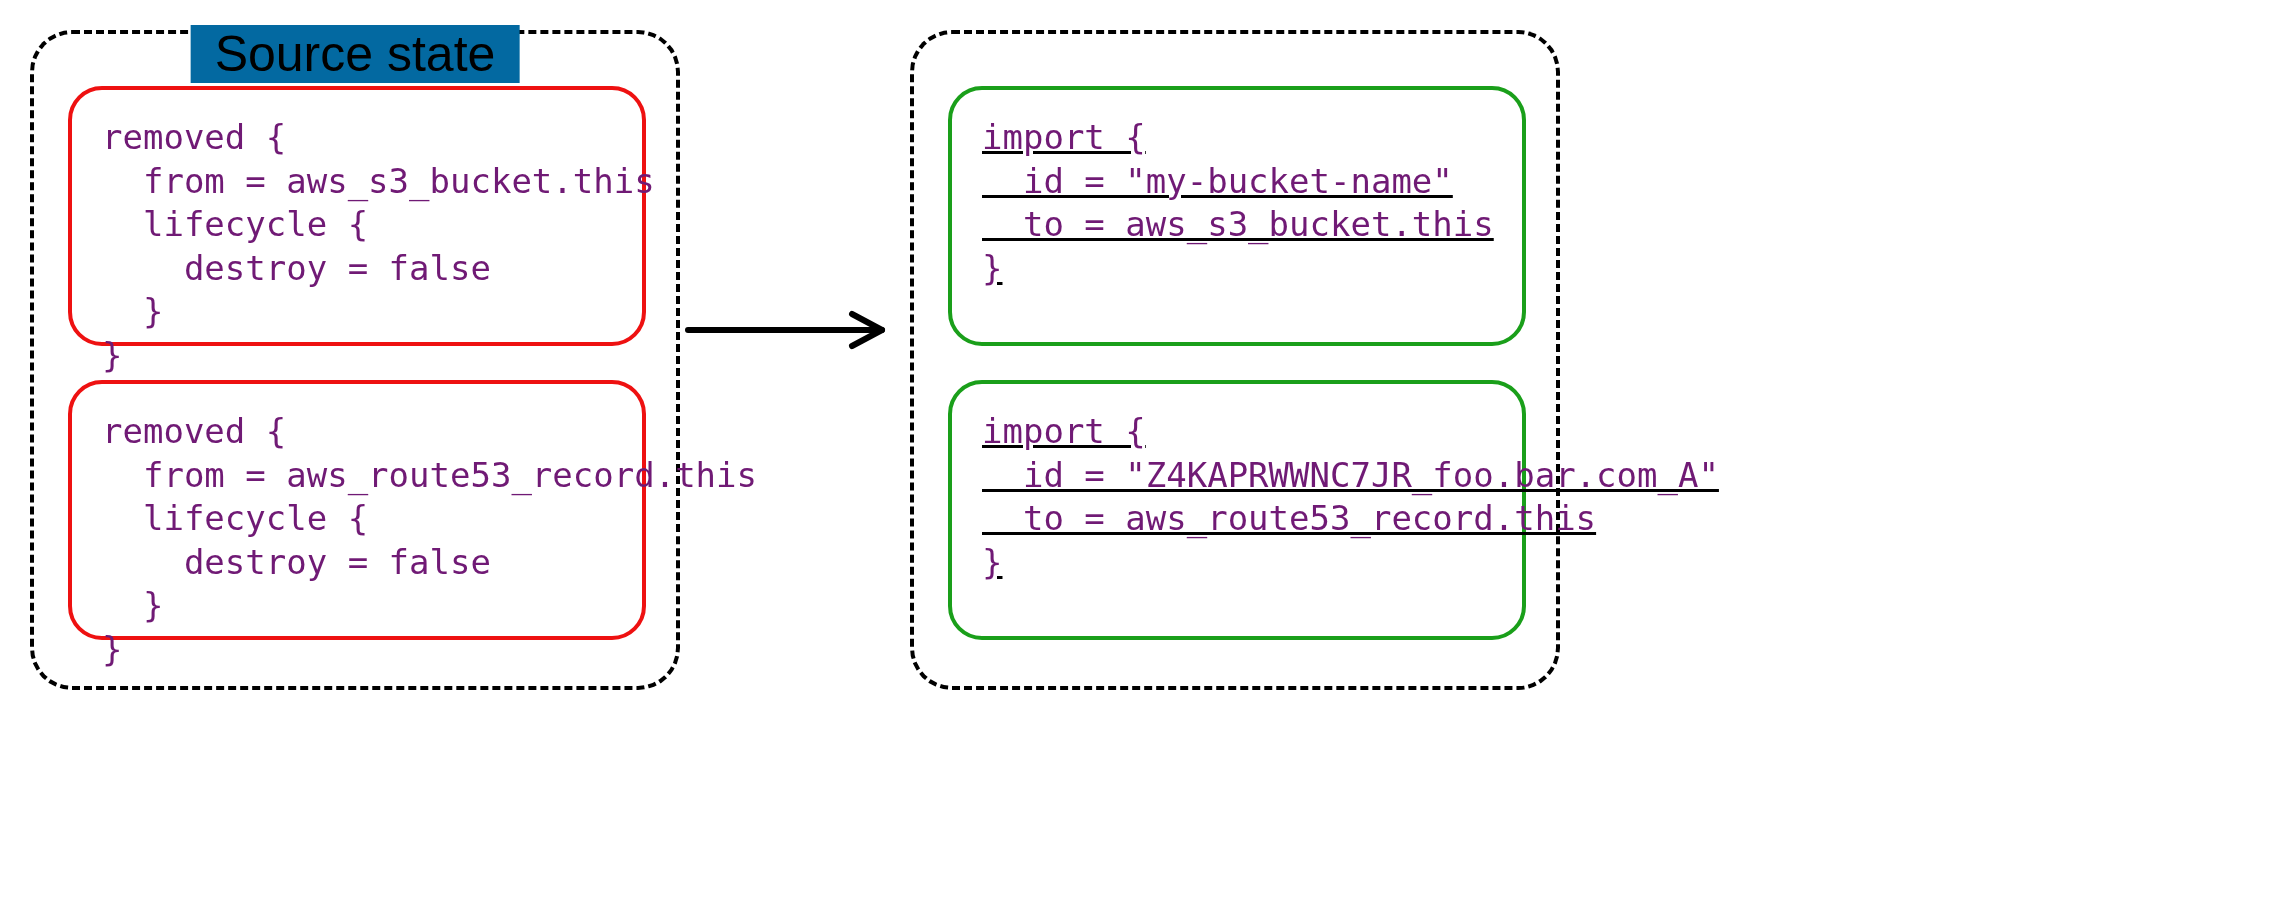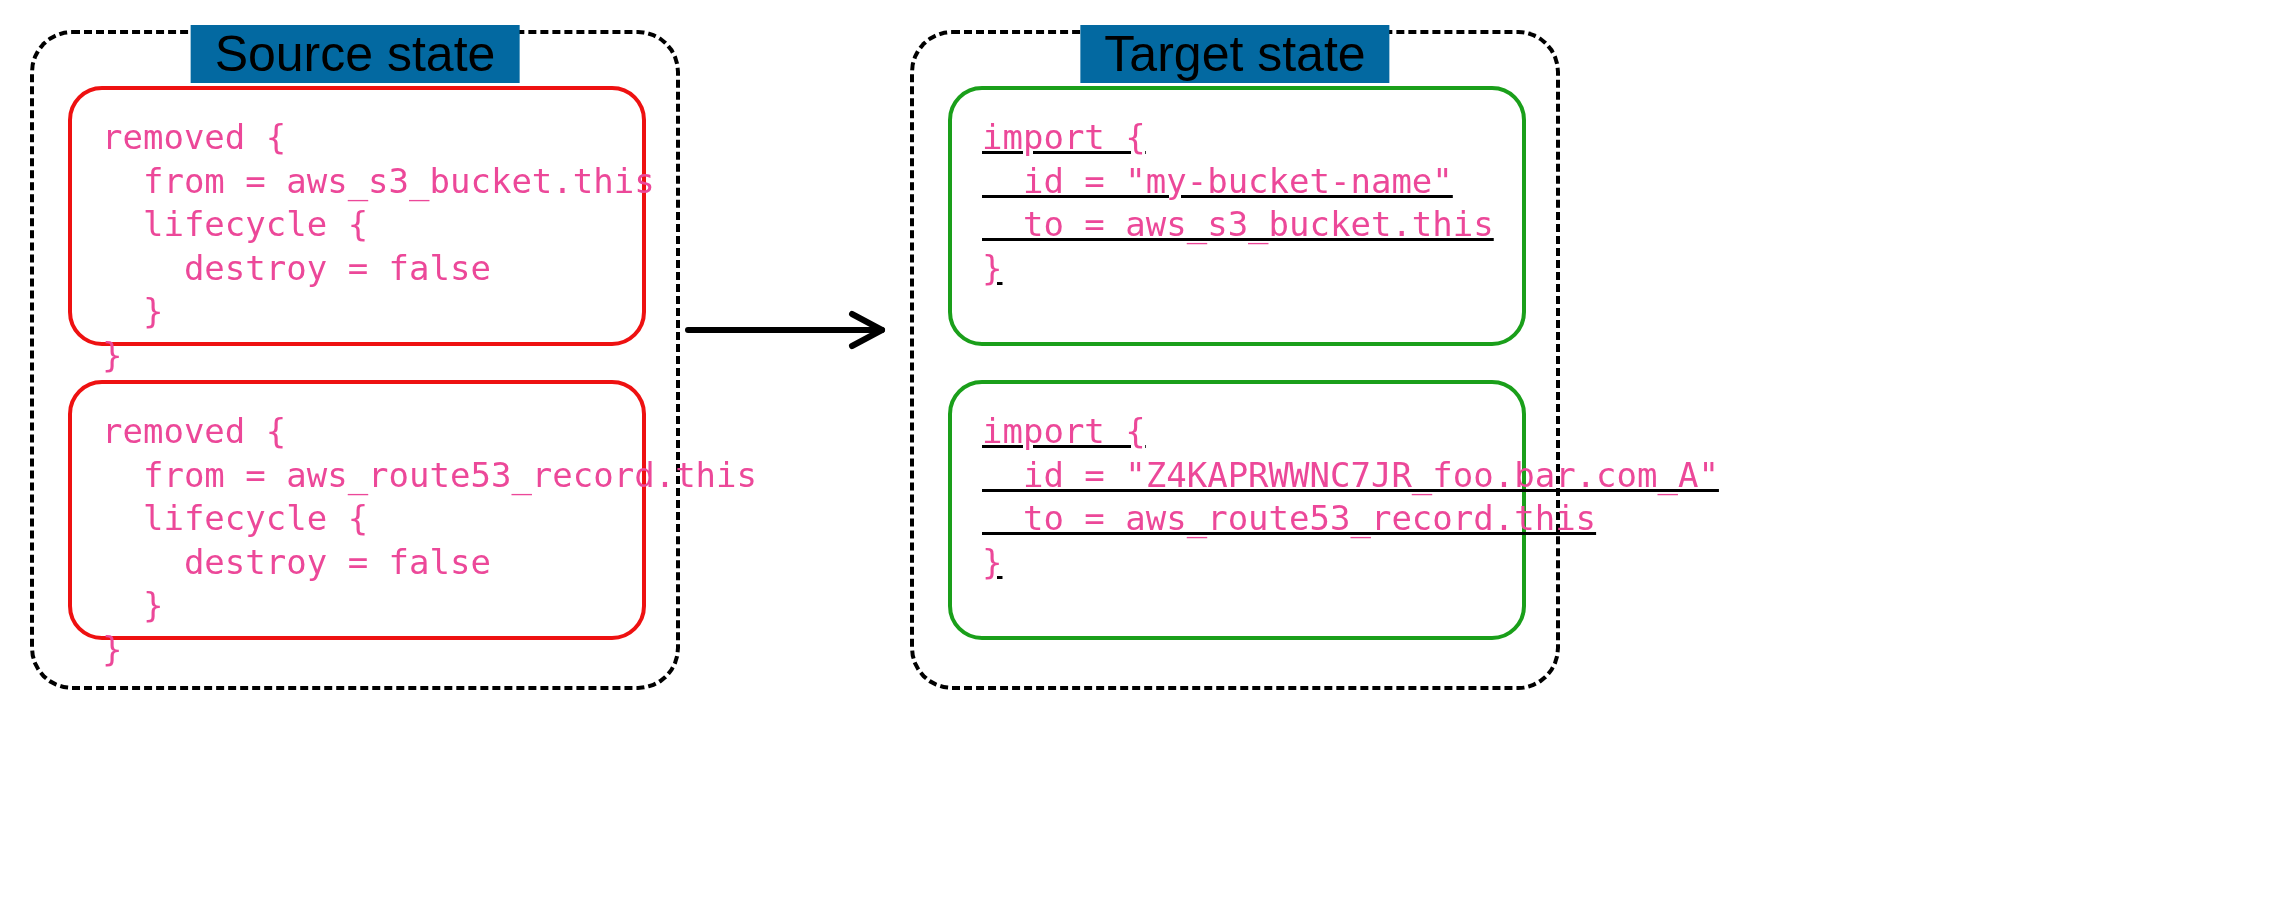--- a/index.html
+++ b/index.html
@@ -39,21 +39,21 @@
     background: #fff;
     padding: 26px 30px 26px 30px;
   }
   .codebox.red { border-color: #e11; }
   .codebox.green { border-color: #1a9f1a; text-decoration: underline; }
   .code {
     font-family: "Comic Sans MS", "Segoe Script", cursive, monospace;
     font-size: 34px;
     line-height: 1.28;
     white-space: pre;
-    color: #ec4899;
+    color: #701a75;
   }
   .arrow-wrap {
     position: absolute;
   }
 </style>
 </head>
 <body>
 
 <div class="stage">
 
@@ -80,21 +80,20 @@
   </div>
 
   <div class="arrow-wrap" style="left:684px; top:304px; width:222px; height:52px;">
     <svg width="222" height="52" viewBox="0 0 222 52">
       <line x1="4" y1="26" x2="198" y2="26" stroke="#000" stroke-width="6" stroke-linecap="round"></line>
       <path d="M198 26 L168 10 M198 26 L168 42" fill="none" stroke="#000" stroke-width="6" stroke-linecap="round" stroke-linejoin="round"></path>
     </svg>
   </div>
 
   <div class="panel" style="left:910px; top:30px; width:650px; height:660px;">
-    <div class="panel-title">Target state</div>
 
     <div class="codebox green" style="left:34px; top:52px; width:578px; height:260px;">
       <div class="code">import {
   id = "my-bucket-name"
   to = aws_s3_bucket.this
 }</div>
     </div>
 
     <div class="codebox green" style="left:34px; top:346px; width:578px; height:260px;">
       <div class="code">import {

